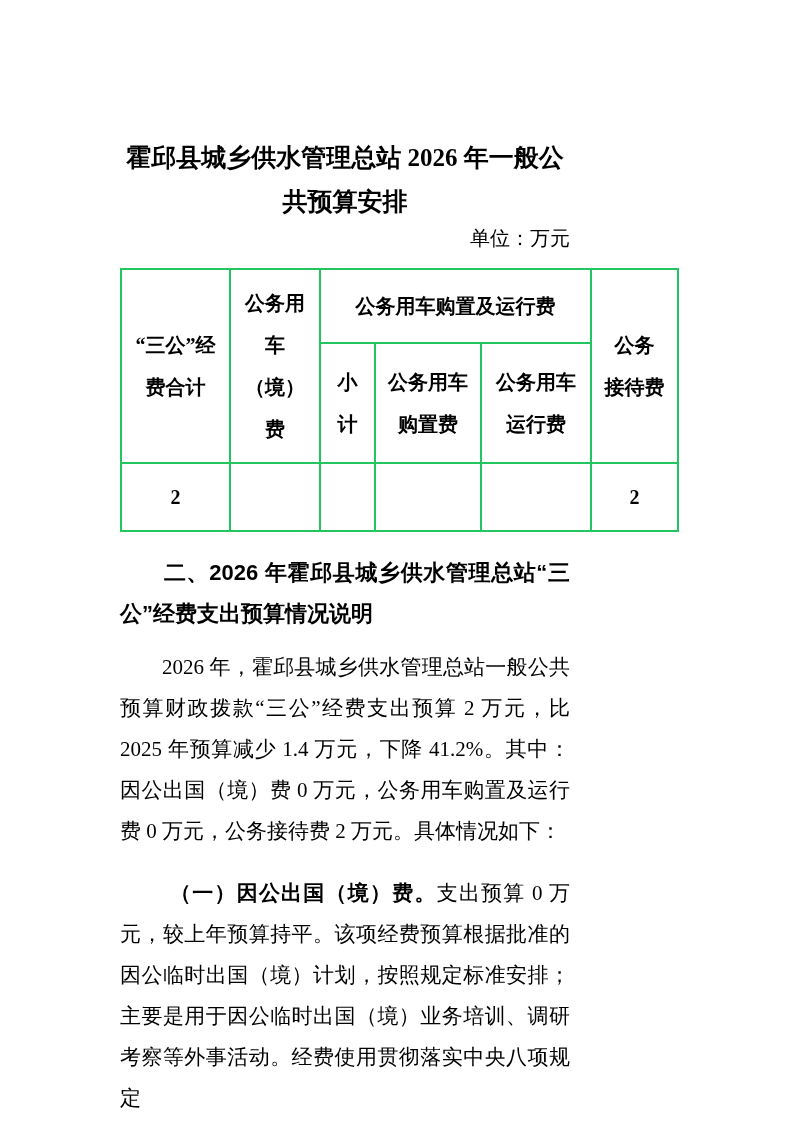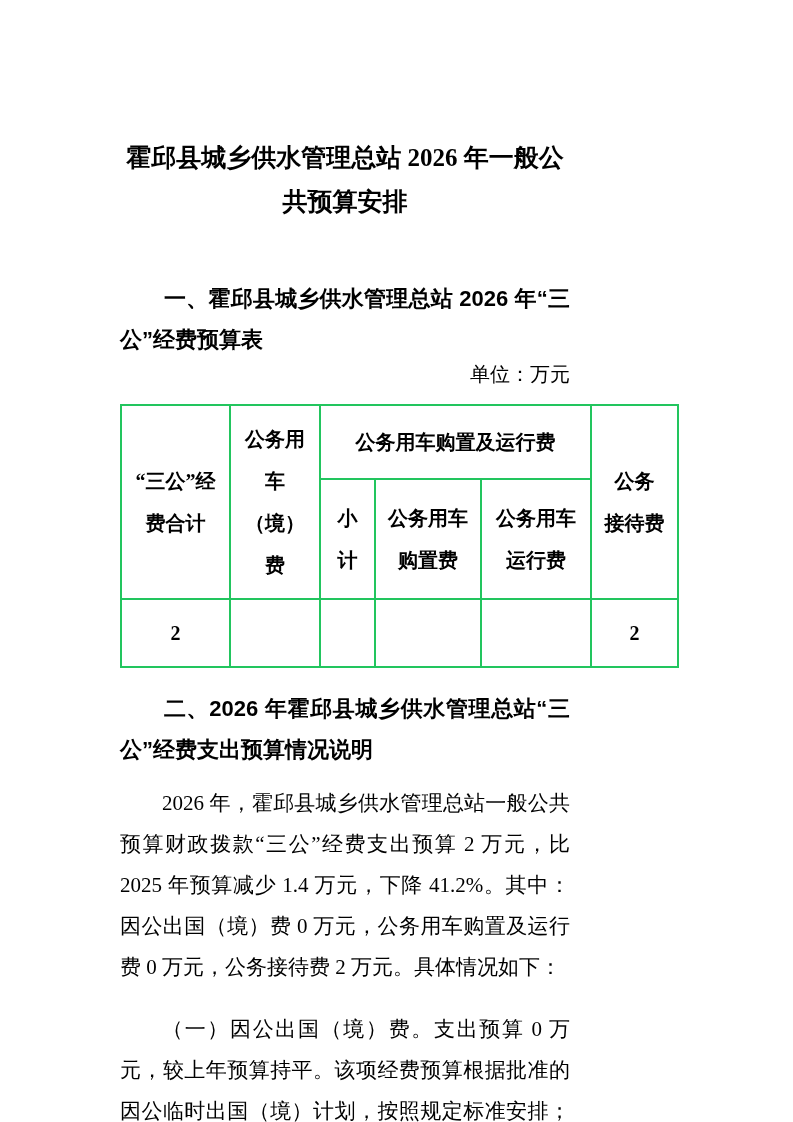--- a/index.html
+++ b/index.html
@@ -33,32 +33,31 @@
     line-height:42px;white-space:pre-line;font-weight:bold;
   }
   tr.r-group{height:42px;}
   tr.r-sub{height:84px;}
   tr.r-data{height:42px;}
   .para{
     font-size:21px;line-height:41px;text-align:justify;text-indent:2em;
   }
   .para-1{margin-top:13px;}
   .para-2{margin-top:16px;}
-  .para .lead{font-weight:normal;}
+  .para .lead{font-weight:bold;margin-left:8px;}
 </style>
 </head>
 <body>
 
 <div class="page">
 
   <div class="doc-title">
     <div>霍邱县城乡供水管理总站 2026 年一般公共预算安排</div>
   </div>
 
-  <div class="heading heading-1">一、霍邱县城乡供水管理总站 2026 年“三公”经费预算表</div>
 
   <div class="unit-line">单位：万元</div>
 
   <table class="budget">
     <colgroup>
       <col style="width:109px">
         <col style="width:90px">
         <col style="width:55px">
       <col style="width:106px">
         <col style="width:110px">

